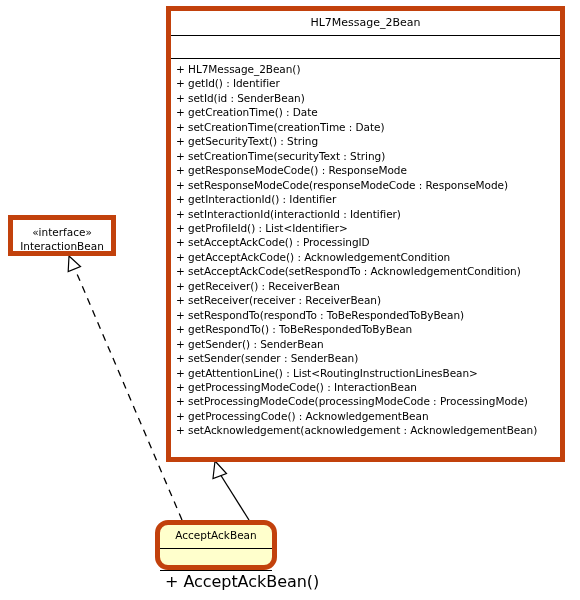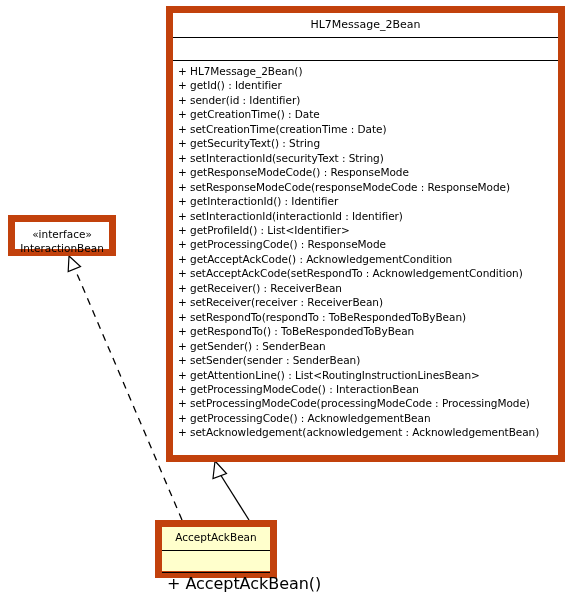--- a/index.html
+++ b/index.html
@@ -25,21 +25,21 @@
     left: 0; top: 0;
     width: 580px;
     height: 600px;
     pointer-events: none;
   }
 
   
   .uml-box {
     position: absolute;
     box-sizing: border-box;
-    border: 7px solid #c2410c;
+    border: 5px solid #c2410c;
     background: #ffffff;
   }
   .uml-title {
     box-sizing: border-box;
     text-align: center;
     font-size: 11px;
     color: #000000;
     line-height: 13px;
     padding: 5px 4px 5px 4px;
     white-space: nowrap;
@@ -97,22 +97,23 @@
   }
   #interface-class .iface-inner {
     padding-top: 5px;
   }
 
   
   #sub-class {
     left: 155px;
     top: 520px;
     width: 122px;
-    height: 58px;
+    height: 50px;
     background: #ffffcc;
+    border-radius: 13px;
   }
   #sub-class .uml-title {
     height: 23px;
     padding-top: 4px;
     font-size: 10.5px;
   }
   #sub-class .uml-attrs {
     height: 21px;
   }
   #sub-class .uml-ops {
@@ -141,31 +142,31 @@
   </svg>
 
   <div class="uml-box" id="main-class">
     <div class="uml-title">HL7Message_2Bean</div>
     <div class="uml-sep"></div>
     <div class="uml-attrs"></div>
     <div class="uml-sep"></div>
     <div class="uml-ops">
       <div class="op">+ HL7Message_2Bean()</div>
       <div class="op">+ getId() : Identifier</div>
-      <div class="op">+ sender(id : Identifier)</div>
+      <div class="op">+ setId(id : SenderBean)</div>
       <div class="op">+ getCreationTime() : Date</div>
       <div class="op">+ setCreationTime(creationTime : Date)</div>
       <div class="op">+ getSecurityText() : String</div>
-      <div class="op">+ setInteractionId(securityText : String)</div>
+      <div class="op">+ setCreationTime(securityText : String)</div>
       <div class="op">+ getResponseModeCode() : ResponseMode</div>
       <div class="op">+ setResponseModeCode(responseModeCode : ResponseMode)</div>
       <div class="op">+ getInteractionId() : Identifier</div>
       <div class="op">+ setInteractionId(interactionId : Identifier)</div>
       <div class="op">+ getProfileId() : List&lt;Identifier&gt;</div>
-      <div class="op">+ getProcessingCode() : ResponseMode</div>
+      <div class="op">+ setAcceptAckCode() : ProcessingID</div>
       <div class="op">+ getAcceptAckCode() : AcknowledgementCondition</div>
       <div class="op">+ setAcceptAckCode(setRespondTo : AcknowledgementCondition)</div>
       <div class="op">+ getReceiver() : ReceiverBean</div>
       <div class="op">+ setReceiver(receiver : ReceiverBean)</div>
       <div class="op">+ setRespondTo(respondTo : ToBeRespondedToByBean)</div>
       <div class="op">+ getRespondTo() : ToBeRespondedToByBean</div>
       <div class="op">+ getSender() : SenderBean</div>
       <div class="op">+ setSender(sender : SenderBean)</div>
       <div class="op">+ getAttentionLine() : List&lt;RoutingInstructionLinesBean&gt;</div>
       <div class="op">+ getProcessingModeCode() : InteractionBean</div>

